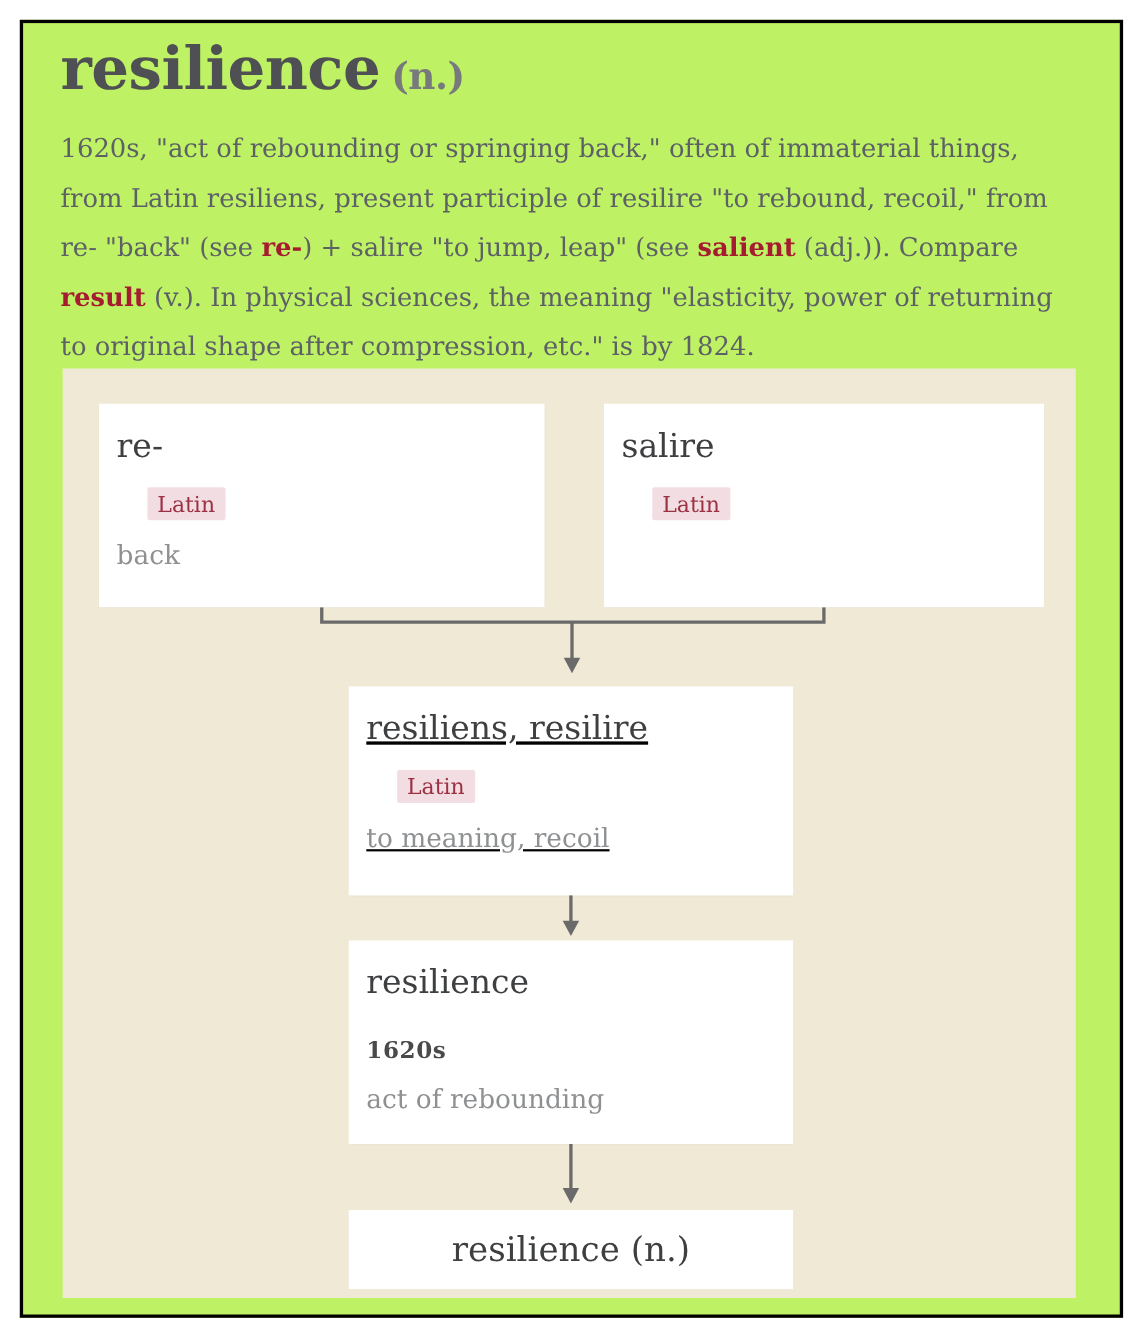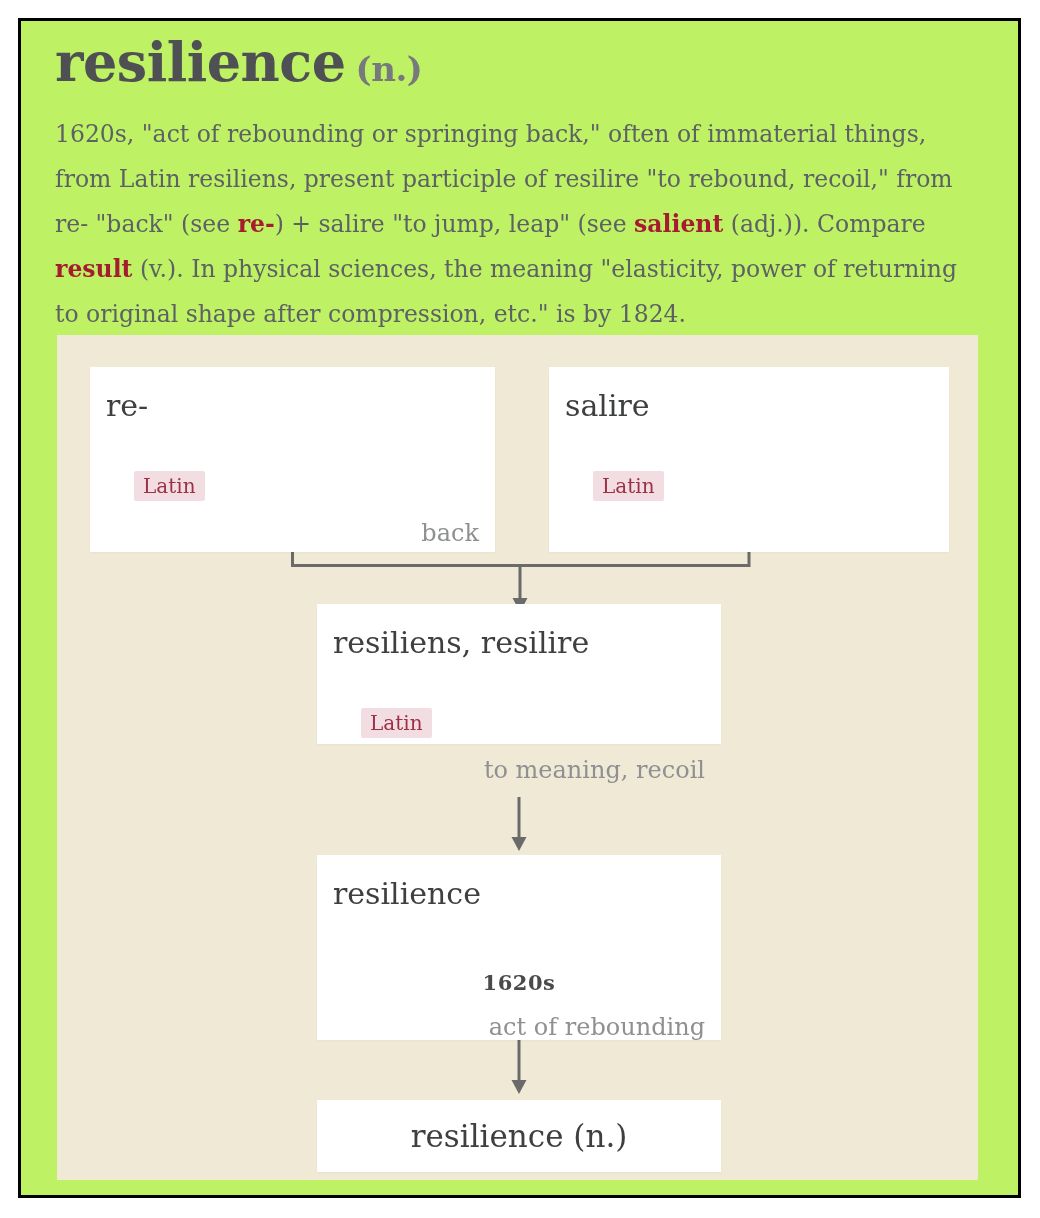--- a/index.html
+++ b/index.html
@@ -79,44 +79,43 @@
     box-sizing: border-box;
     padding: 22px 16px;
     box-shadow: 0 1px 2px rgba(0,0,0,0.04);
     cursor: pointer;
   }
   .ebox .word {
     font-size: 30px;
     line-height: 34px;
     color: var(--c-node-word, #3e3f41);
   }
-  .badge-row { margin-top: 48px; padding-left: 28px; }
+  .badge-row { margin-top: 20px; padding-left: 28px; }
   .badge {
     display: inline-block;
     font-size: 20px;
     line-height: 24px;
     padding: 3px 9px;
     color: var(--c-badge-text, #9c3144);
     background: var(--c-badge-bg, #f2dee2);
     border-radius: 2px;
   }
-  .date-row { margin-top: 60px; text-align: center; }
+  .date-row { margin-top: 32px; }
   .date {
     font-size: 21px;
     line-height: 24px;
     font-weight: 700;
     letter-spacing: 0.5px;
     color: var(--c-date, #4a4a4a);
   }
   .gloss {
     margin-top: 18px;
     font-size: 24px;
     line-height: 28px;
     color: var(--c-gloss, #8e9092);
-    text-align: right;
   }
   .ebox.final {
     display: flex;
     align-items: center;
     justify-content: center;
     padding: 0;
   }
   .ebox.final .word-center {
     font-size: 31px;
     color: var(--c-node-word, #3e3f41);
@@ -154,21 +153,21 @@
         <div class="word">re-</div>
         <div class="badge-row"><span class="badge">Latin</span></div>
         <div class="gloss">back</div>
       </div>
 
       <div class="ebox" style="left:492px; top:32px; width:400px; height:185px;">
         <div class="word">salire</div>
         <div class="badge-row"><span class="badge">Latin</span></div>
       </div>
 
-      <div class="ebox" style="left:260px; top:269px; width:404px; height:140px;">
+      <div class="ebox" style="left:260px; top:289px; width:404px; height:190px;text-decoration:underline;">
         <div class="word">resiliens, resilire</div>
         <div class="badge-row"><span class="badge">Latin</span></div>
         <div class="gloss">to meaning, recoil</div>
       </div>
 
       <div class="ebox" style="left:260px; top:520px; width:404px; height:185px;">
         <div class="word">resilience</div>
         <div class="date-row"><span class="date">1620s</span></div>
         <div class="gloss">act of rebounding</div>
       </div>

